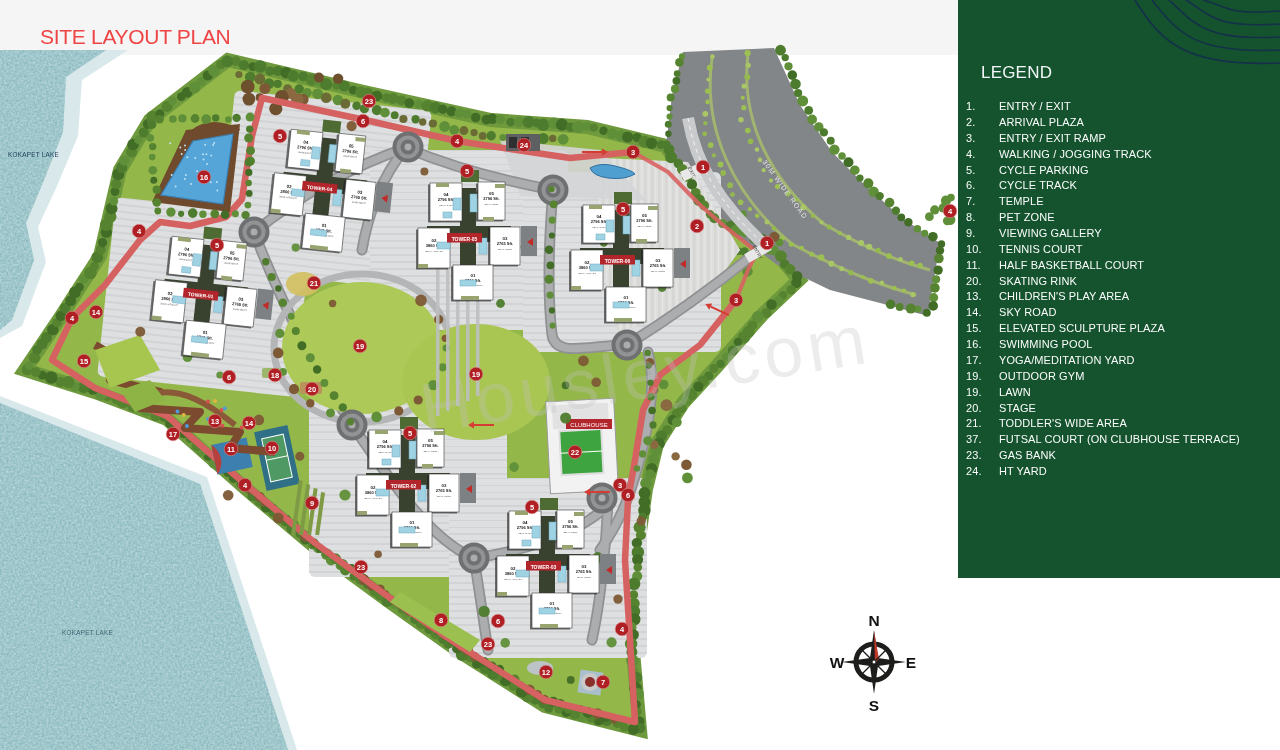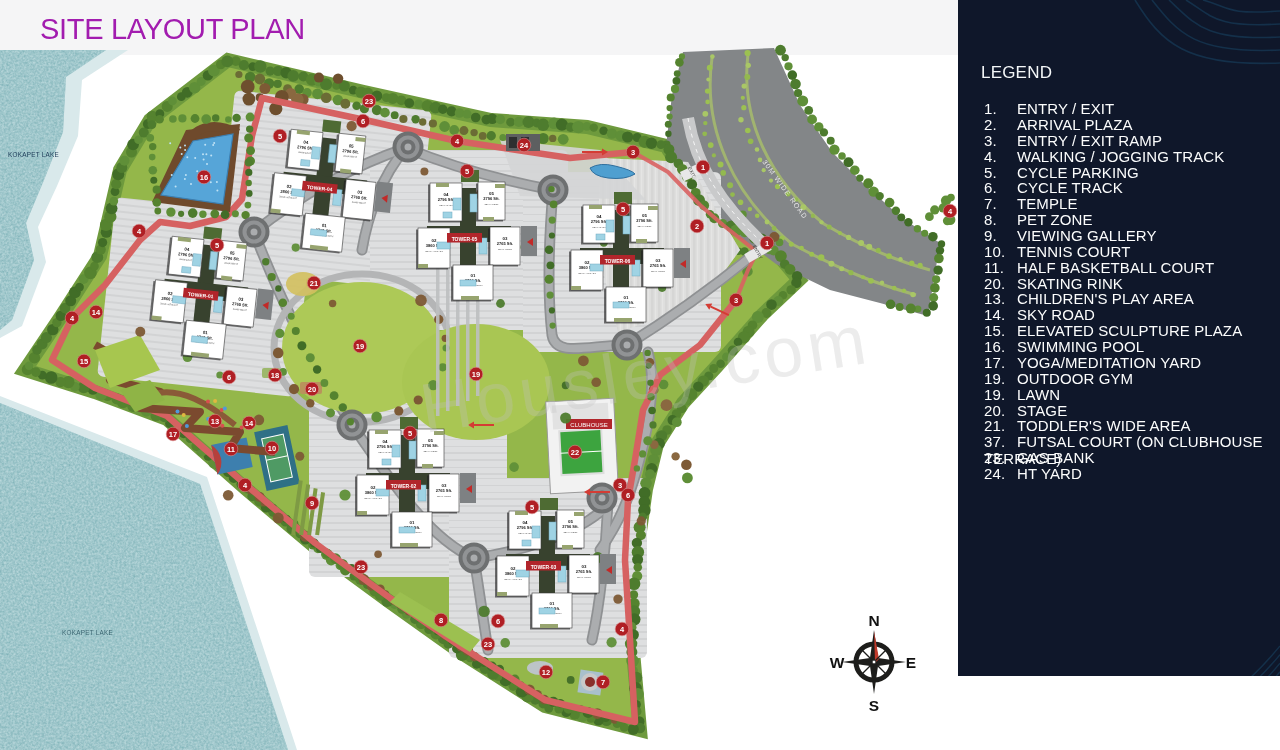--- a/index.html
+++ b/index.html
@@ -1,19 +1,19 @@
 <!DOCTYPE html>
 <html><head><meta charset="utf-8">
 <style>
 html,body{margin:0;padding:0;width:1280px;height:750px;background:#ffffff;overflow:hidden;font-family:"Liberation Sans",sans-serif}
 #stage{position:relative;width:1280px;height:750px}
-.title{position:absolute;left:40px;top:13px;font-size:29px;color:#a21caf;letter-spacing:-0.3px;z-index:5}
-.panel{position:absolute;left:958px;top:0;width:322px;height:676px;background:#0f172a;z-index:6;overflow:hidden}
+.title{position:absolute;left:40px;top:25px;font-size:21px;color:#ef4444;letter-spacing:-0.3px;z-index:5}
+.panel{position:absolute;left:958px;top:0;width:322px;height:578px;background:#14532d;z-index:6;overflow:hidden}
 .panel h2{position:absolute;left:23px;top:63px;margin:0;font-size:17px;font-weight:normal;color:#f3f6f8;letter-spacing:0.2px}
-.lrow{position:absolute;left:26px;width:292px;font-size:15px;color:#fcfdfd;letter-spacing:0.1px}
+.lrow{position:absolute;left:8px;width:292px;font-size:11px;color:#fcfdfd;letter-spacing:0.1px}
 .lnum{display:inline-block;width:33px}
 </style></head>
 <body>
 <div id="stage">
 <svg width="1280" height="750" viewBox="0 0 1280 750" style="position:absolute;left:0;top:0">
 <defs>
 <filter id="wn" x="0%" y="0%" width="100%" height="100%">
  <feTurbulence type="fractalNoise" baseFrequency="0.45" numOctaves="3" seed="11" result="t"></feTurbulence>
  <feColorMatrix in="t" type="matrix" values="0 0 0 0 0.82, 0 0 0 0 0.93, 0 0 0 0 0.94, 0 0 0 0.8 0"></feColorMatrix>
 </filter>

